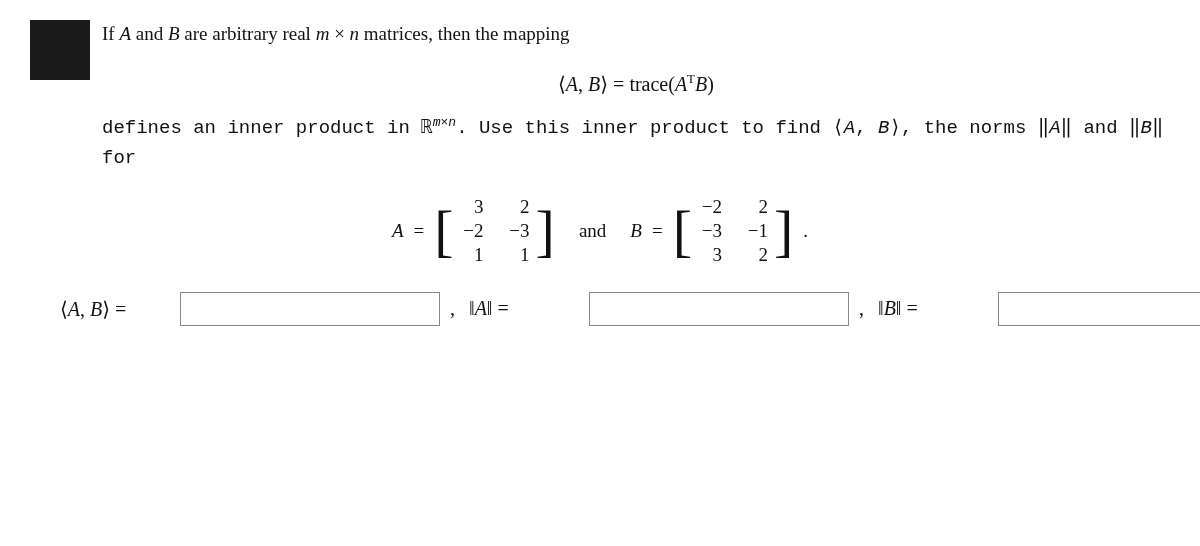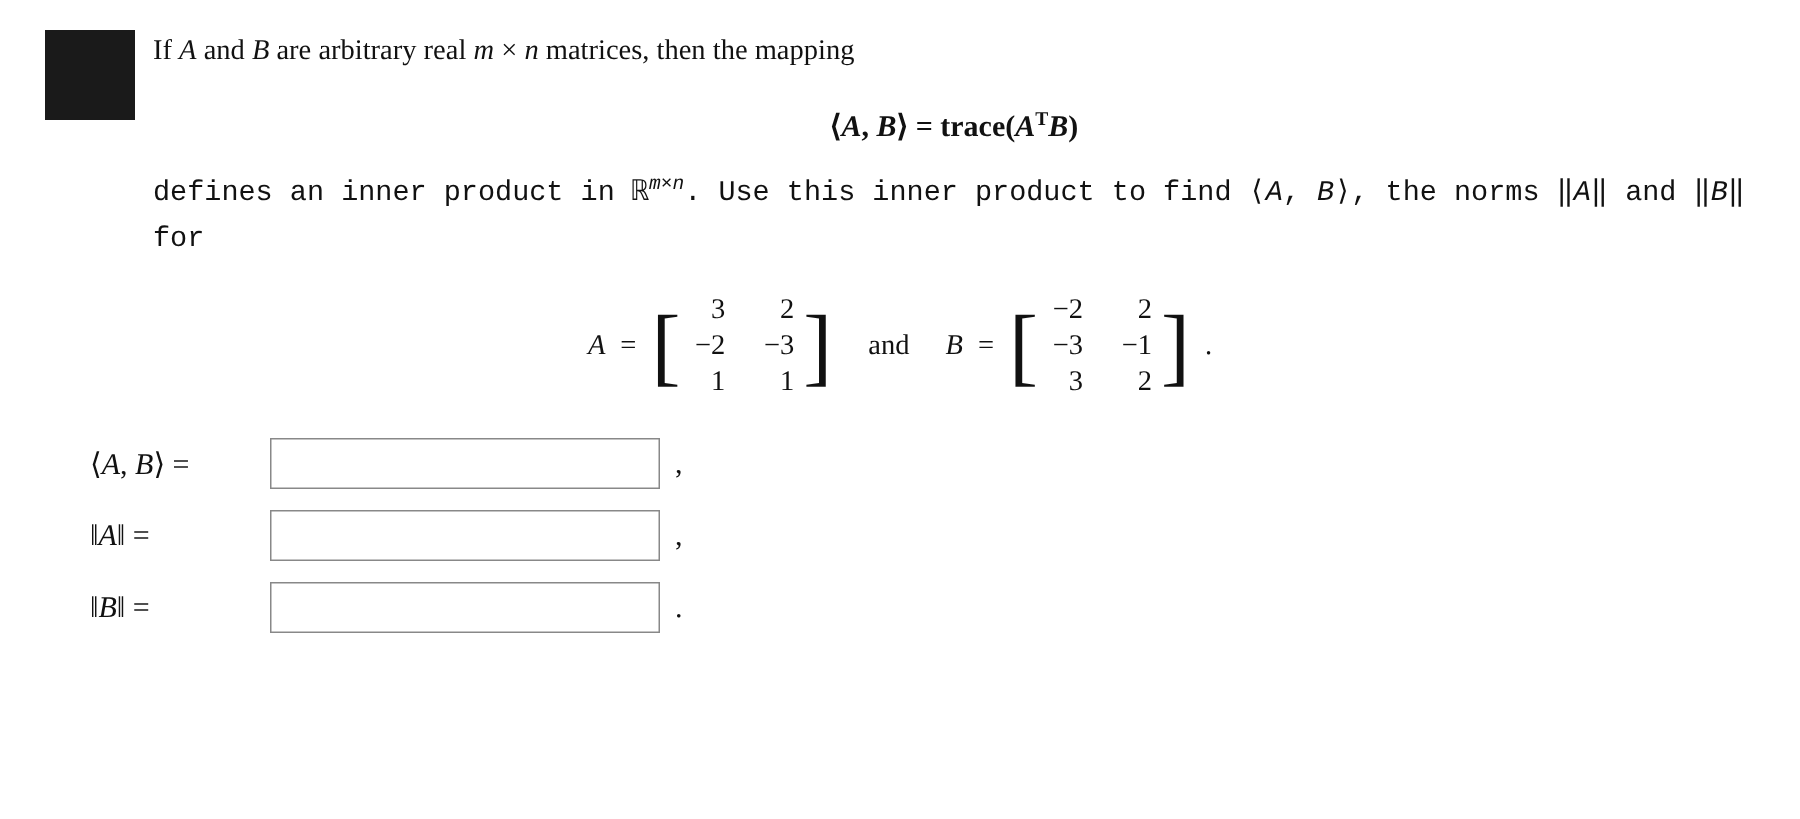--- a/index.html
+++ b/index.html
@@ -37,21 +37,20 @@
     }
 
     .line1 {
       margin-bottom: 20px;
     }
 
     .center-equation {
       text-align: center;
       font-size: 20px;
       margin: 8px 0 14px 0;
-      font-weight: bold;
     }
 
     .line3 {
       font-size: 19px;
       line-height: 1.6;
       font-family: Liberation Mono, monospace;
     }
 
     
     .matrix-section {
@@ -99,21 +98,21 @@
 
     sup {
       font-size: 13px;
       vertical-align: super;
     }
 
     
     .input-section {
       margin-top: 22px;
       display: flex;
-      flex-direction: column;
+      flex-direction: row;
       gap: 14px;
       padding-left: 30px;
     }
 
     .input-row {
       display: flex;
       align-items: center;
       gap: 10px;
       font-size: 20px;
     }

